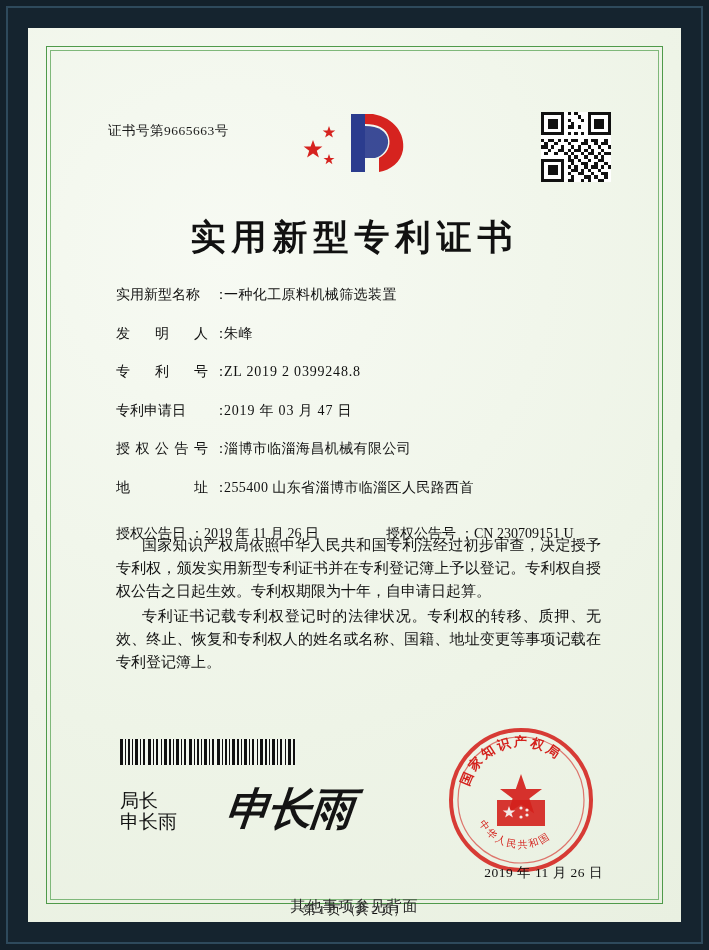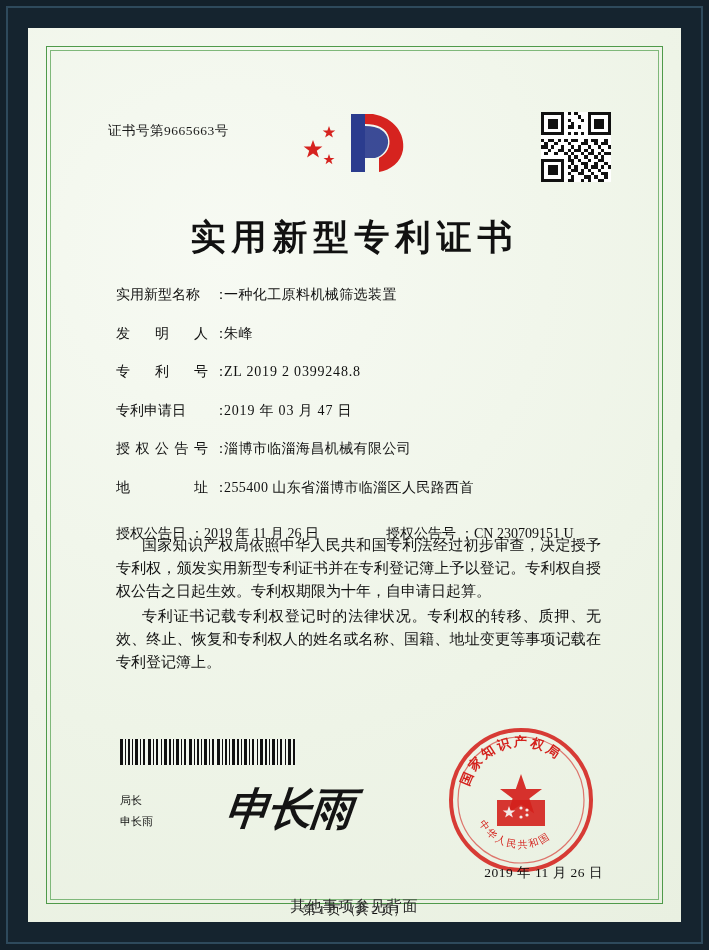--- a/index.html
+++ b/index.html
@@ -168,21 +168,21 @@
     top: 675px;
     width: 176px;
     height: 26px;
   }
 
   
   .sig-label {
     position: absolute;
     left: 56px;
     top: 726px;
-    font-size: 11px;
+    font-size: 19px;
     line-height: 21px;
     color: #111;
   }
   .sig-script {
     position: absolute;
     left: 162px;
     top: 716px;
     font-size: 44px;
     font-family: "DejaVu Serif", serif;
     font-style: italic;

